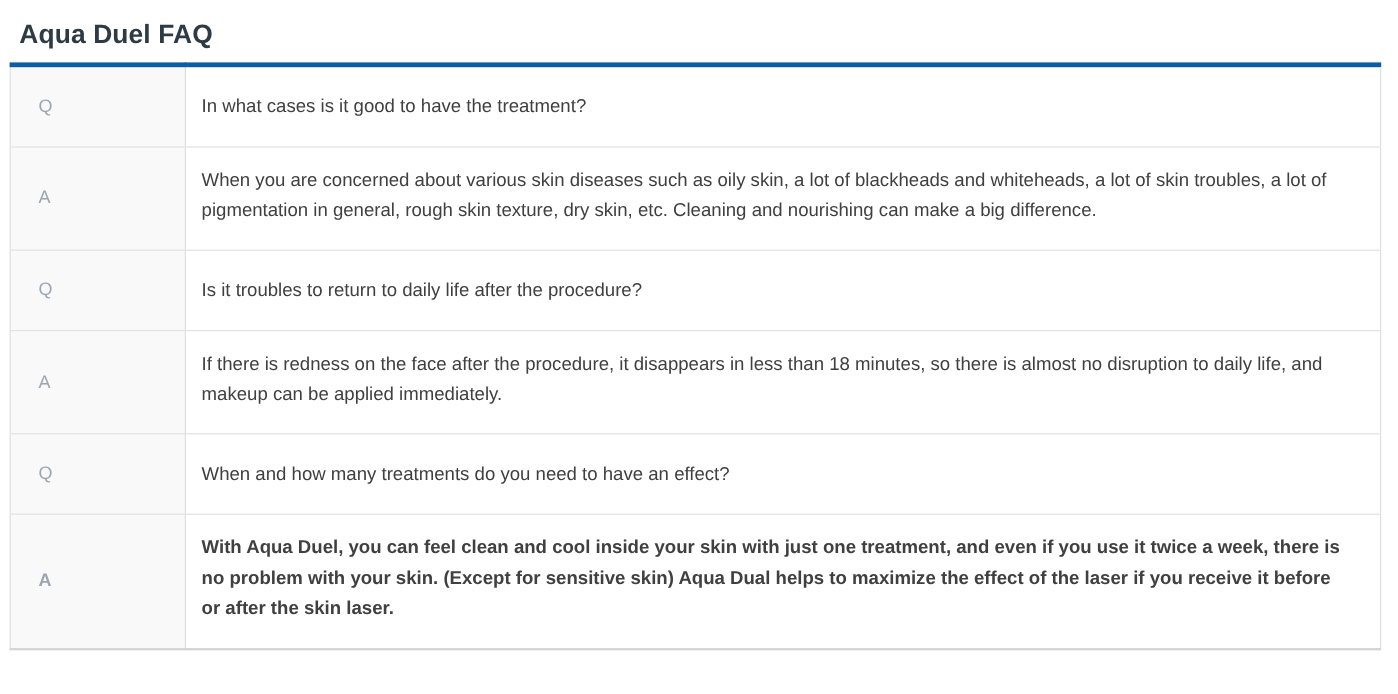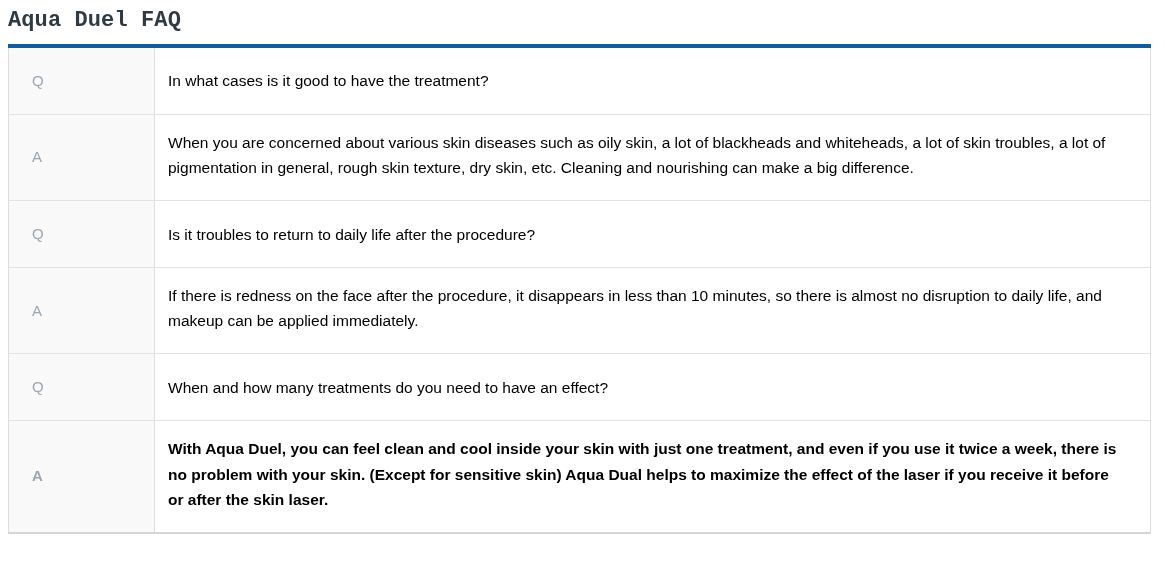--- a/index.html
+++ b/index.html
@@ -20,26 +20,25 @@
     height: 578px;
     position: relative;
     box-sizing: border-box;
   }
 
   .page-title {
     font-size: 22px;
     font-weight: 700;
     color: #2f3b44;
     letter-spacing: 0.1px;
-    margin: 0;
+    margin: 8px;
     padding: 6px 0 0 8px;
     height: 34px;
     line-height: 30px;
     white-space: nowrap;
-    font-family: Liberation Mono, monospace;
   }
 
   .faq-table-wrap {
     position: absolute;
     left: 8px;
     top: 44px;
     width: 1143px;
   }
 
   .faq-table {
@@ -76,21 +75,21 @@
     border-right: 1px solid #dedede;
     text-align: left;
     padding: 0 0 0 23px;
     color: #9aa7b2;
     font-size: 15px;
     letter-spacing: 0.3px;
   }
 
   td.content-cell {
     padding: 14px 22px 14px 13px;
-    color: #000000;
+    color: #404040;
   }
 
   tr.q-row td.content-cell {
     padding-top: 9px;
     padding-bottom: 9px;
   }
 
   tr.q-row td.label-cell,
   tr.q-row td.content-cell {
     height: 48px;
@@ -141,21 +140,21 @@
           <td class="content-cell">
             <span class="cell-text">Is it troubles to return to daily life after the procedure?</span>
           </td>
         </tr>
 
         <tr class="a-row">
           <td class="label-cell">
             <span class="cell-text">A</span>
           </td>
           <td class="content-cell">
-            <span class="cell-text">If there is redness on the face after the procedure, it disappears in less than 10 minutes, so there is almost no disruption to daily life, and makeup can be applied immediately.</span>
+            <span class="cell-text">If there is redness on the face after the procedure, it disappears in less than 18 minutes, so there is almost no disruption to daily life, and makeup can be applied immediately.</span>
           </td>
         </tr>
 
         <tr class="q-row">
           <td class="label-cell">
             <span class="cell-text">Q</span>
           </td>
           <td class="content-cell">
             <span class="cell-text">When and how many treatments do you need to have an effect?</span>
           </td>

